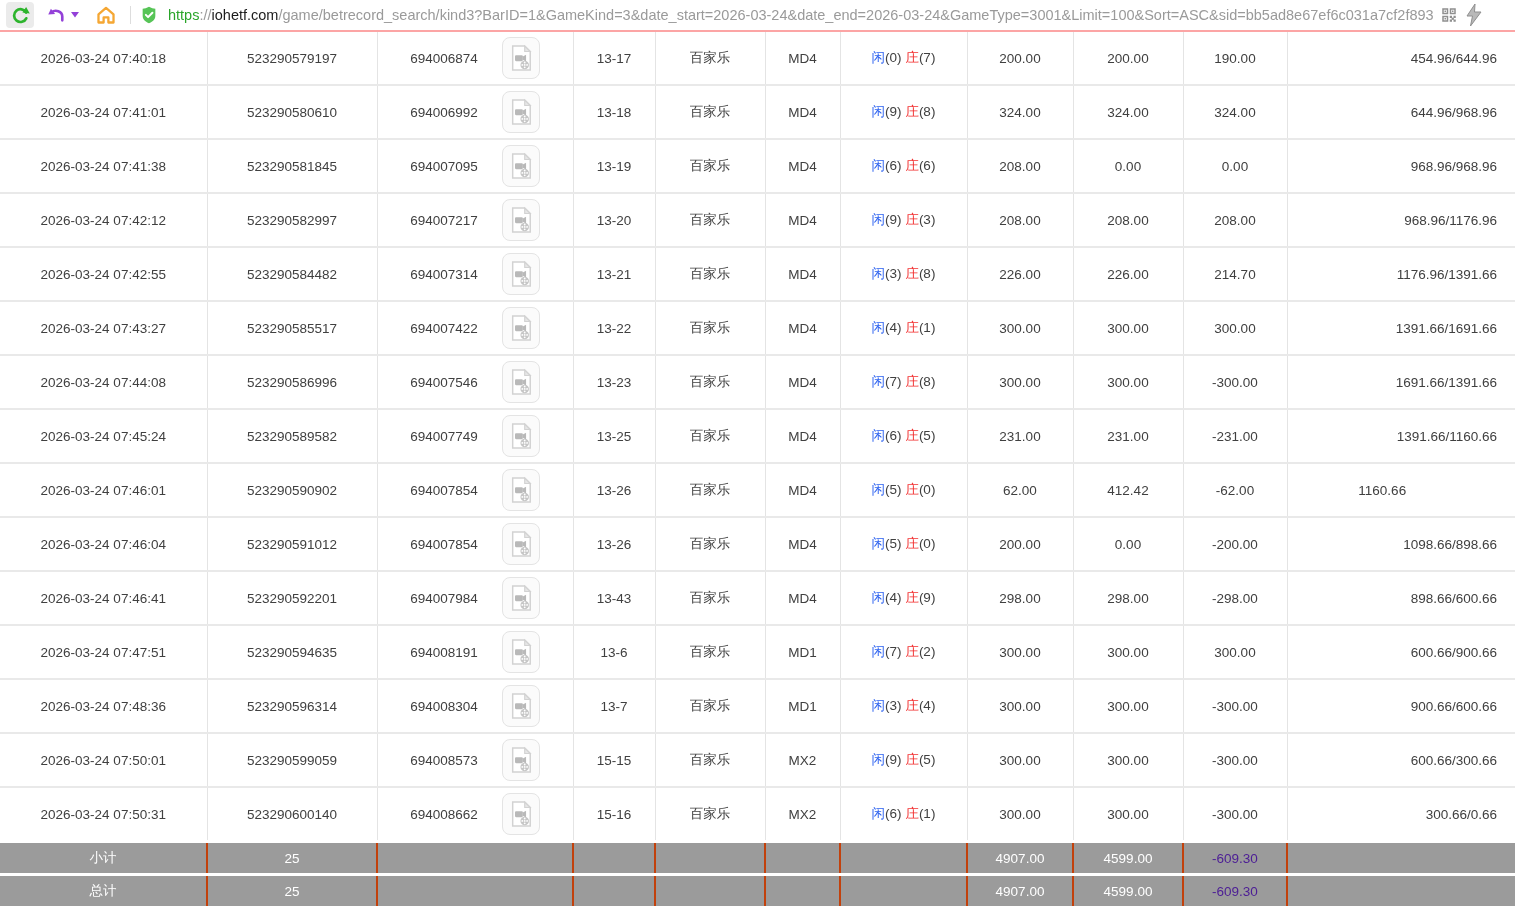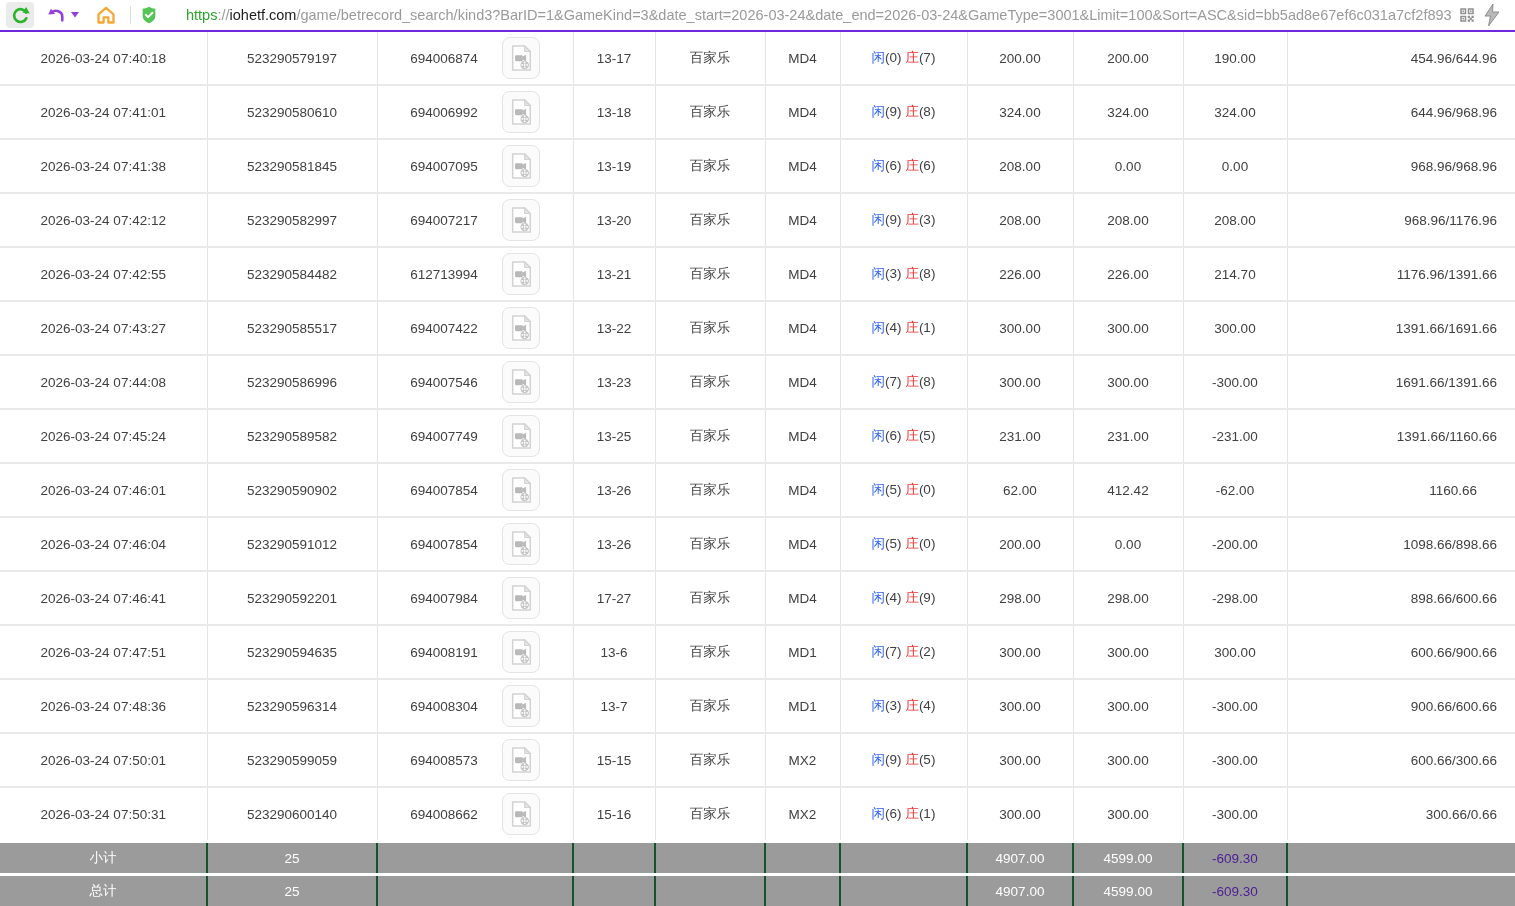--- a/index.html
+++ b/index.html
@@ -26,35 +26,35 @@
   .url .path{color:#9a9a9a;}
   .addr-right{display:flex;align-items:center;flex:0 0 auto;margin-left:6px;}
   
   table.bets{border-collapse:collapse;table-layout:fixed;width:1515px;}
   table.bets td{
     font-size:13.5px;color:#404040;text-align:center;vertical-align:middle;
     border-right:1px solid #e4e4e4;border-bottom:2px solid #e9e9e9;
     padding:0;overflow:hidden;white-space:nowrap;
   }
   table.bets tr.data-row td{height:52px;}
-  table.bets tr:first-child td{border-top:2px solid #6d28d9;}
+  table.bets tr:first-child td{border-top:2px solid #fca5a5;}
   table.bets td:last-child{border-right:none;text-align:right;padding-right:18px;margin-left:32px;}
   td.c-bet{color:#2e7bf0;}
   .neg{color:#f23030;}
   .lbl-player{color:#2e63f0;}
   .lbl-banker{color:#f23030;}
   .gid-wrap{display:inline-flex;align-items:center;gap:24px;}
   .video-btn{
     width:36px;height:40px;border:1px solid #e4e4e4;border-radius:8px;background:#fbfbfb;
     display:inline-flex;align-items:center;justify-content:center;cursor:pointer;
   }
   
   table.bets tr.sum-row td{
     background:#9b9b9b;color:#fff;height:30px;font-size:13.5px;
-    border-right:2px solid #14532d;border-bottom:none;border-top:3px solid #fff;
+    border-right:2px solid #c2410c;border-bottom:none;border-top:3px solid #fff;
   }
   table.bets tr.sum-row td:last-child{border-right:none;}
   table.bets tr.sum-row td.neg{color:#4c1d95;}
 </style>
 </head>
 <body>
 
 <div class="toolbar">
   <div class="tb-btn hover-bg">
     <svg width="21" height="21" viewBox="0 0 24 24">
@@ -77,21 +77,21 @@
     <svg width="22" height="22" viewBox="0 0 24 24">      
         <path d="M3.8 11.2 L12 4.2 L20.2 11.2 V20.2 H14.6 V14.6 H9.4 V20.2 H3.8 Z" fill="none" stroke="#f5a733" stroke-width="2.5" stroke-linejoin="round"></path>
     </svg>
   </div>
   <div class="tb-sep"></div>
   <div class="addr">
     <svg width="20" height="22" viewBox="0 0 24 24" style="flex:0 0 auto">
       <path d="M12 2.2 C9.4 3.8 6.6 4.4 4.4 4.6 V13 c0 4.8 3.6 7.4 7.6 9 4-1.6 7.6-4.2 7.6-9 V4.6 C17.4 4.4 14.6 3.8 12 2.2 Z" fill="#57c457"></path>
       <path d="M8.2 11.8 l2.7 2.7 5.2-5.2" fill="none" stroke="#fff" stroke-width="2.4" stroke-linecap="round" stroke-linejoin="round"></path>
     </svg>
-    <div class="url" style="margin-left:27px"><span class="scheme">https</span><span class="sep">://</span><span class="domain">iohetf.com</span><span class="path">/game/betrecord_search/kind3?BarID=1&amp;GameKind=3&amp;date_start=2026-03-24&amp;date_end=2026-03-24&amp;GameType=3001&amp;Limit=100&amp;Sort=ASC&amp;sid=bb5ad8e67ef6c031a7cf2f893</span></div>
+    <div class="url" style="margin-left:9px"><span class="scheme">https</span><span class="sep">://</span><span class="domain">iohetf.com</span><span class="path">/game/betrecord_search/kind3?BarID=1&amp;GameKind=3&amp;date_start=2026-03-24&amp;date_end=2026-03-24&amp;GameType=3001&amp;Limit=100&amp;Sort=ASC&amp;sid=bb5ad8e67ef6c031a7cf2f893</span></div>
     <div class="addr-right">
       <svg width="18" height="18" viewBox="0 0 24 24" style="margin-right:8px">
         <g fill="#8f8f8f">
           <path d="M3 3h8v8H3V3zm2 2v4h4V5H5z"></path>
             <rect x="6" y="6" width="2" height="2"></rect>
           <path d="M13 3h8v8h-8V3zm2 2v4h4V5h-4z"></path>
             <rect x="16" y="6" width="2" height="2"></rect>
           <path d="M3 13h8v8H3v-8zm2 2v4h4v-4H5z"></path>
             <rect x="6" y="16" width="2" height="2"></rect>
           <rect x="13" y="13" width="3" height="3"></rect>
@@ -261,21 +261,21 @@
     <td>208.00</td>
     <td>208.00</td>
     <td>968.96/1176.96</td>
   </tr>
 
   <tr class="data-row">
     <td>2026-03-24 07:42:55</td>
     <td>523290584482</td>
     <td>
       <span class="gid-wrap">
-        <span>612713994</span>
+        <span>694007314</span>
         <span class="video-btn">
           <svg width="24" height="28" viewBox="0 0 26 30">
             <path d="M4 2 H17 L23 8 V28 H4 Z" fill="#ffffff" stroke="#d2d2d2" stroke-width="1.6"></path>
             <path d="M17 2 V8 H23 Z" fill="#e6e6e6" stroke="#d2d2d2" stroke-width="1.2"></path>
             <rect x="6.5" y="12" width="8.5" height="6.5" rx="1.2" fill="#b9b9b9"></rect>
             <polygon points="15,13.5 18.5,11.5 18.5,19 15,17" fill="#b9b9b9"></polygon>
             <circle cx="17" cy="22.5" r="4.6" fill="#c6c6c6"></circle>
             <circle cx="17" cy="22.5" r="1" fill="#fff"></circle>
             <circle cx="17" cy="19.9" r="1" fill="#fff"></circle>
                 <circle cx="17" cy="25.1" r="1" fill="#fff"></circle>
@@ -428,21 +428,21 @@
     <td>13-26</td>
     <td>百家乐</td>
     <td>MD4</td>
     <td>
       <span class="lbl-player">闲</span><span>(5)</span>
       <span class="lbl-banker">庄</span><span>(0)</span>
     </td>
     <td class="c-bet">62.00</td>
     <td>412.42</td>
     <td class="neg">-62.00</td>
-    <td style="padding-right: 38px;">1160.66</td>
+    <td style="padding-right: 38px; text-align: center;">1160.66</td>
   </tr>
 
   <tr class="data-row">
     <td>2026-03-24 07:46:04</td>
     <td>523290591012</td>
     <td>
       <span class="gid-wrap">
         <span>694007854</span>
         <span class="video-btn">
           <svg width="24" height="28" viewBox="0 0 26 30">
@@ -488,21 +488,21 @@
             <circle cx="17" cy="22.5" r="4.6" fill="#c6c6c6"></circle>
             <circle cx="17" cy="22.5" r="1" fill="#fff"></circle>
             <circle cx="17" cy="19.9" r="1" fill="#fff"></circle>
                 <circle cx="17" cy="25.1" r="1" fill="#fff"></circle>
             <circle cx="14.4" cy="22.5" r="1" fill="#fff"></circle>
                 <circle cx="19.6" cy="22.5" r="1" fill="#fff"></circle>
           </svg>
         </span>
       </span>
     </td>
-    <td>17-27</td>
+    <td>13-43</td>
     <td>百家乐</td>
     <td>MD4</td>
     <td>
       <span class="lbl-player">闲</span><span>(4)</span>
       <span class="lbl-banker">庄</span><span>(9)</span>
     </td>
     <td class="c-bet">298.00</td>
     <td>298.00</td>
     <td class="neg">-298.00</td>
     <td>898.66/600.66</td>

